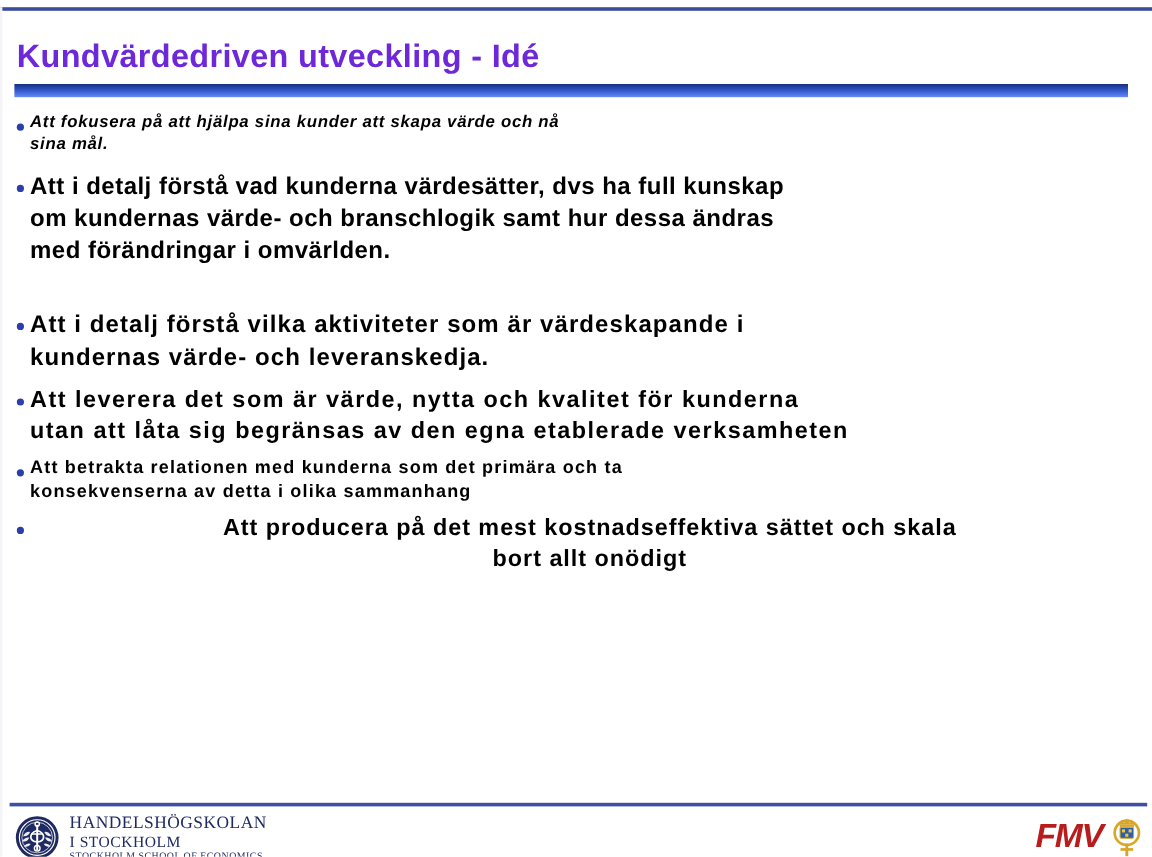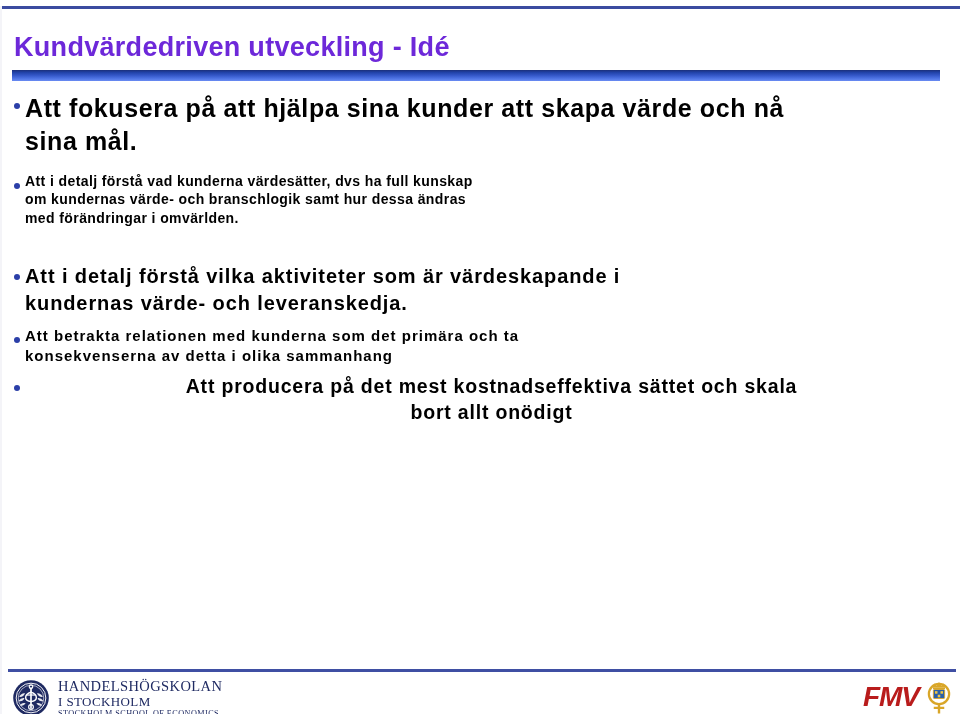--- a/index.html
+++ b/index.html
@@ -97,22 +97,22 @@
     display: block;
     padding-left: 17px;
     font-size: 20.5px;
     font-weight: bold;
     color: #000000;
     line-height: 1.32;
     letter-spacing: 0.4px;
     white-space: pre-line;
   }
 
-  .bullet-group.g1 .bullet-text { font-size: 25px; letter-spacing: 0.6px; }
-  .bullet-group.g2 .bullet-text { font-size: 14px; letter-spacing: 0.4px; }
+  .bullet-group.g1 .bullet-text { font-size: 14px; letter-spacing: 0.6px; font-style: italic; }
+  .bullet-group.g2 .bullet-text { font-size: 20px; letter-spacing: 0.4px; }
   .bullet-group.g3 .bullet-text { font-size: 20px; letter-spacing: 0.9px; margin-top: 36px; }
   .bullet-group.g4 .bullet-text { font-size: 19.5px; letter-spacing: 1.25px; }
   .bullet-group.g5 .bullet-text { font-size: 15px; letter-spacing: 1.0px; }
   .bullet-group.g6 .bullet-text { font-size: 19.5px; letter-spacing: 0.8px; text-align: center; }
 
   .bullet-group.g1 { margin-bottom: 14px; }
   .bullet-group.g2 { margin-bottom: 9px; }
   .bullet-group.g3 { margin-bottom: 10px; }
   .bullet-group.g4 { margin-bottom: 8px; }
   .bullet-group.g5 { margin-bottom: 8px; }
@@ -222,20 +222,25 @@
 om kundernas värde- och branschlogik samt hur dessa ändras
 med förändringar i omvärlden.</span>
     </div>
 
     <div class="bullet-group g3">
       <span class="bullet-dot"></span>
       <span class="bullet-text">Att i detalj förstå vilka aktiviteter som är värdeskapande i
 kundernas värde- och leveranskedja.</span>
     </div>
 
+    <div class="bullet-group g4">
+      <span class="bullet-dot"></span>
+      <span class="bullet-text">Att leverera det som är värde, nytta och kvalitet för kunderna
+utan att låta sig begränsas av den egna etablerade verksamheten</span>
+    </div>
 
     <div class="bullet-group g5">
       <span class="bullet-dot"></span>
       <span class="bullet-text">Att betrakta relationen med kunderna som det primära och ta
 konsekvenserna av detta i olika sammanhang</span>
     </div>
 
     <div class="bullet-group g6">
       <span class="bullet-dot"></span>
       <span class="bullet-text">Att producera på det mest kostnadseffektiva sättet och skala

